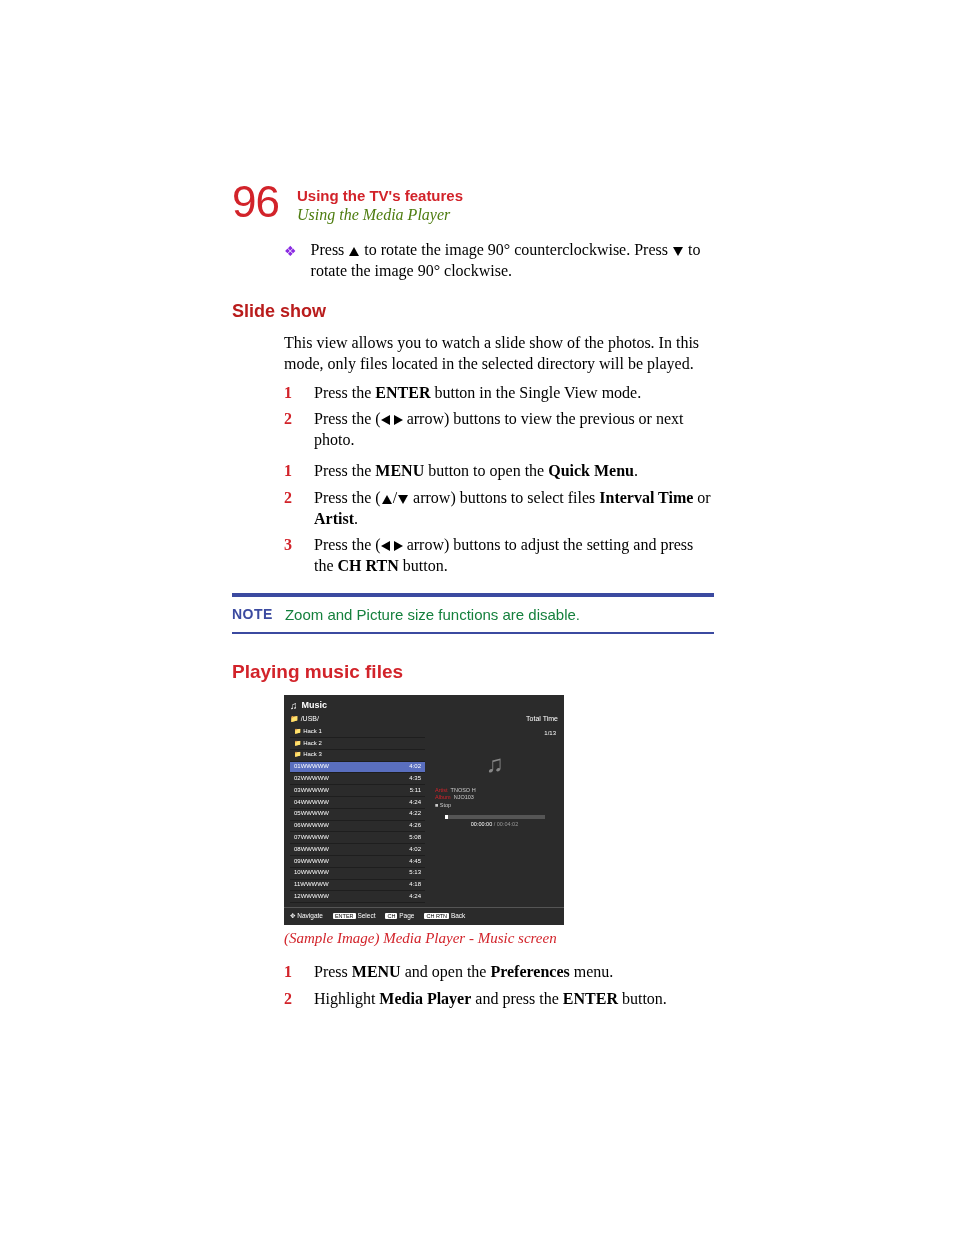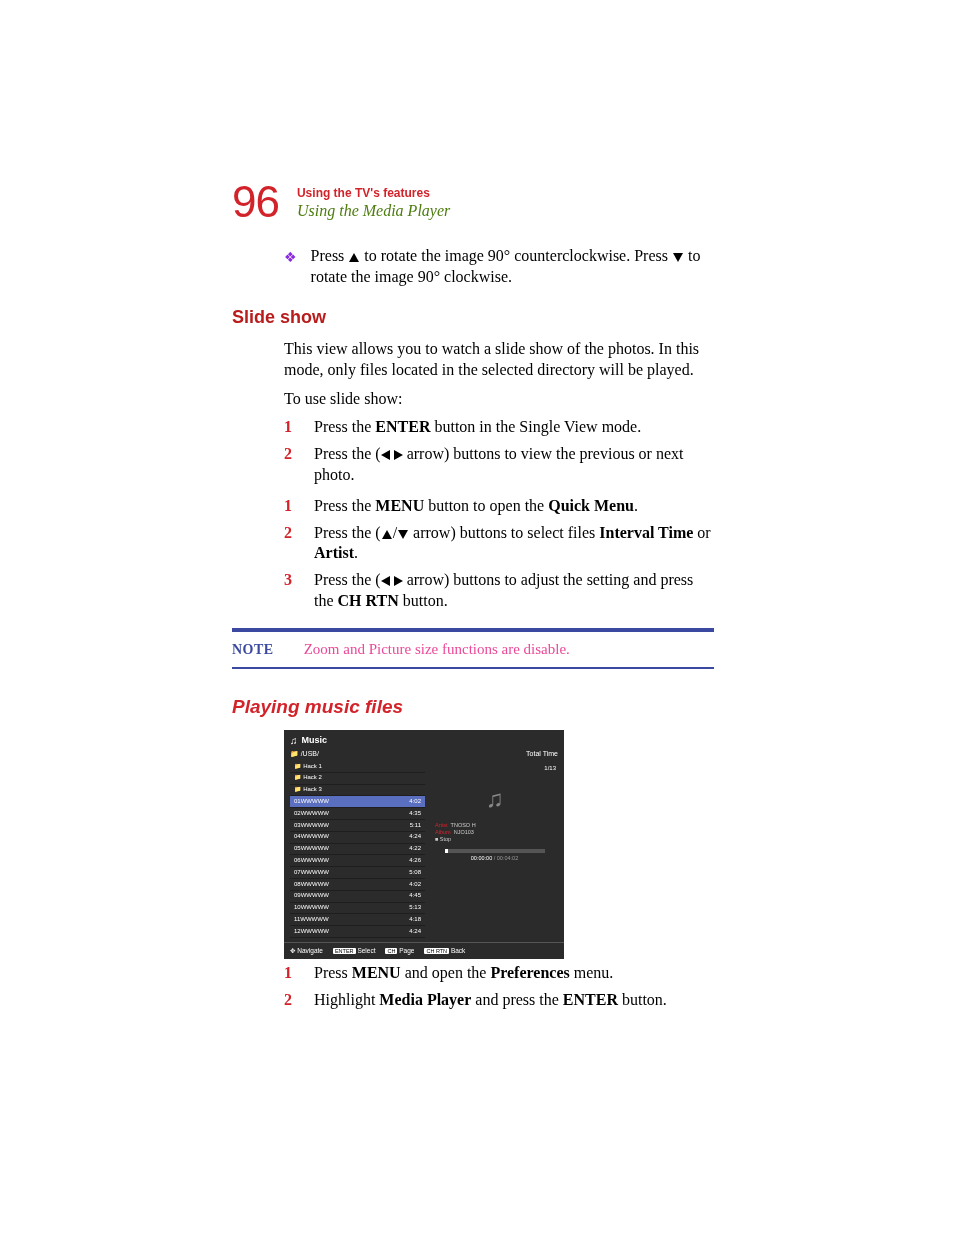--- a/index.html
+++ b/index.html
@@ -12,38 +12,38 @@
   }
   .page {
     position: relative;
     width: 954px;
     height: 1235px;
     padding: 180px 240px 0 232px;
     box-sizing: border-box;
   }
   .header-row {
     display: flex;
-    align-items: flex-start;
+    align-items: flex-end;
     gap: 18px;
-    margin-bottom: 22px;
+    margin-bottom: 16px;
   }
   .page-number {
     font-family: Arial, Helvetica, sans-serif;
     font-size: 44px;
     line-height: 1;
     font-weight: 400;
     color: #d2232a;
     letter-spacing: -1px;
   }
   .header-titles {
     padding-top: 6px;
   }
   .chapter-title {
     font-family: Arial, Helvetica, sans-serif;
-    font-size: 12px;
+    font-size: 15px;
     font-weight: 700;
     color: #d2232a;
   }
   .section-title {
     font-family: "Times New Roman", Times, serif;
     font-size: 16px;
     font-style: italic;
     color: #4d7c0f;
     margin-top: 2px;
   }
@@ -105,21 +105,20 @@
     font-weight: 700;
     color: #b91c1c;
     margin: 18px 0 10px -52px;
   }
   .heading-playing {
     font-family: Arial, Helvetica, sans-serif;
     font-size: 19px;
     font-weight: 700;
     color: #d2232a;
     margin: 26px 0 10px -52px;
-    font-style: italic;
   }
   .para { margin: 0 0 8px 0; }
   .num-list { margin: 0 0 10px 0; }
   .num-row {
     display: flex;
     gap: 18px;
     margin-bottom: 6px;
   }
   .num {
     color: #d2232a;
@@ -129,33 +128,33 @@
   }
   .num-body { flex: 1; }
   b { font-weight: 700; }
 
   .note-block {
     margin: 16px 0 16px -52px;
     border-top: 4px solid #3b4aa0;
     border-bottom: 2px solid #3b4aa0;
     padding: 8px 0;
     display: flex;
-    align-items: flex-end;
-    gap: 30px;
-    font-family: Liberation Serif, serif;
+    align-items: flex-start;
+    gap: 12px;
+    font-family: Liberation Sans, sans-serif;
   }
   .note-label {
     color: #3b4aa0;
     font-weight: 700;
     font-size: 14px;
     letter-spacing: 0.5px;
   }
   .note-text {
     font-size: 15px;
-    color: #ec4899;
+    color: #15803d;
   }
 
   
   .music-shot {
     width: 280px;
     background: #2b2b2b;
     color: #fff;
     font-family: Arial, Helvetica, sans-serif;
     font-size: 7px;
     margin-top: 8px;
@@ -274,21 +273,20 @@
     <div class="bullet-row">
       <span class="diamond">❖</span>
       <span>
         <span>Press </span><span class="triangle-up"></span><span> to rotate the image 90° counterclockwise. Press </span><span class="triangle-down"></span><span> to rotate the image 90° clockwise.</span>
       </span>
     </div>
 
     <div class="heading-slide">Slide show</div>
 
     <p class="para">This view allows you to watch a slide show of the photos. In this mode, only files located in the selected directory will be played.</p>
-    <p class="para">To use slide show:</p>
 
     <div class="num-list">
       <div class="num-row">
         <span class="num">1</span>
         <span class="num-body">
           <span>Press the </span><b>ENTER</b><span> button in the Single View mode.</span>
         </span>
       </div>
       <div class="num-row">
         <span class="num">2</span>
@@ -419,20 +417,21 @@
         </div>
       </div>
       <div class="ms-footer">
         <span>✥ <span>Navigate</span></span>
         <span><span class="key">ENTER</span> <span>Select</span></span>
         <span><span class="key">CH</span> <span>Page</span></span>
         <span><span class="key">CH RTN</span> <span>Back</span></span>
       </div>
     </div>
 
+    <div class="caption">(Sample Image) Media Player - Music screen</div>
 
     <div class="num-list">
       <div class="num-row">
         <span class="num">1</span>
         <span class="num-body">
           <span>Press </span><b>MENU</b><span> and open the </span><b>Preferences</b><span> menu.</span>
         </span>
       </div>
       <div class="num-row">
         <span class="num">2</span>

